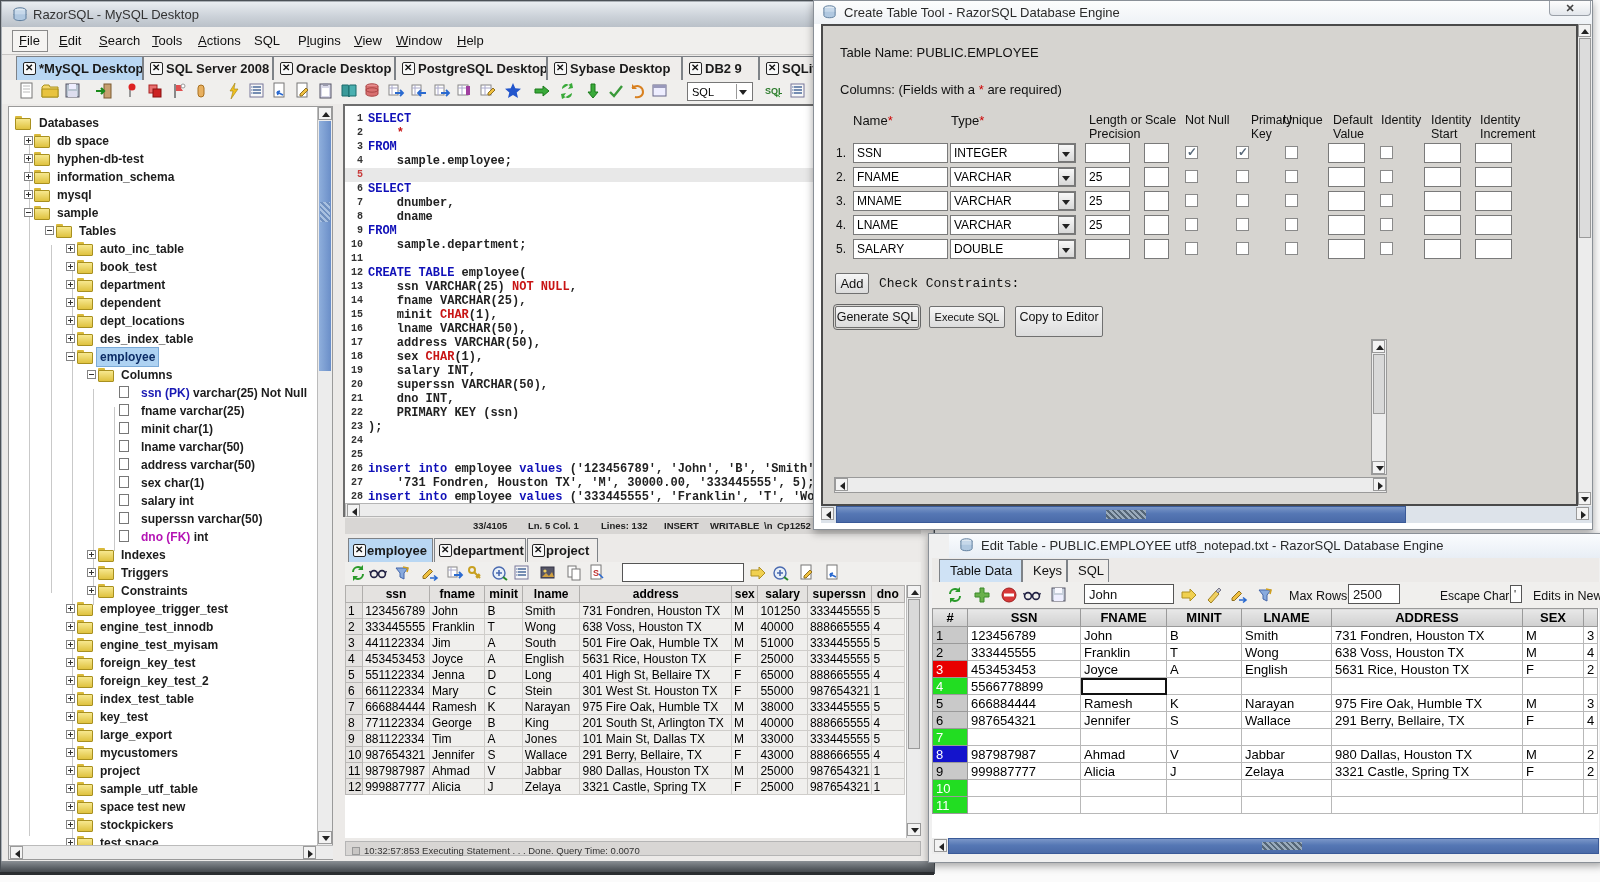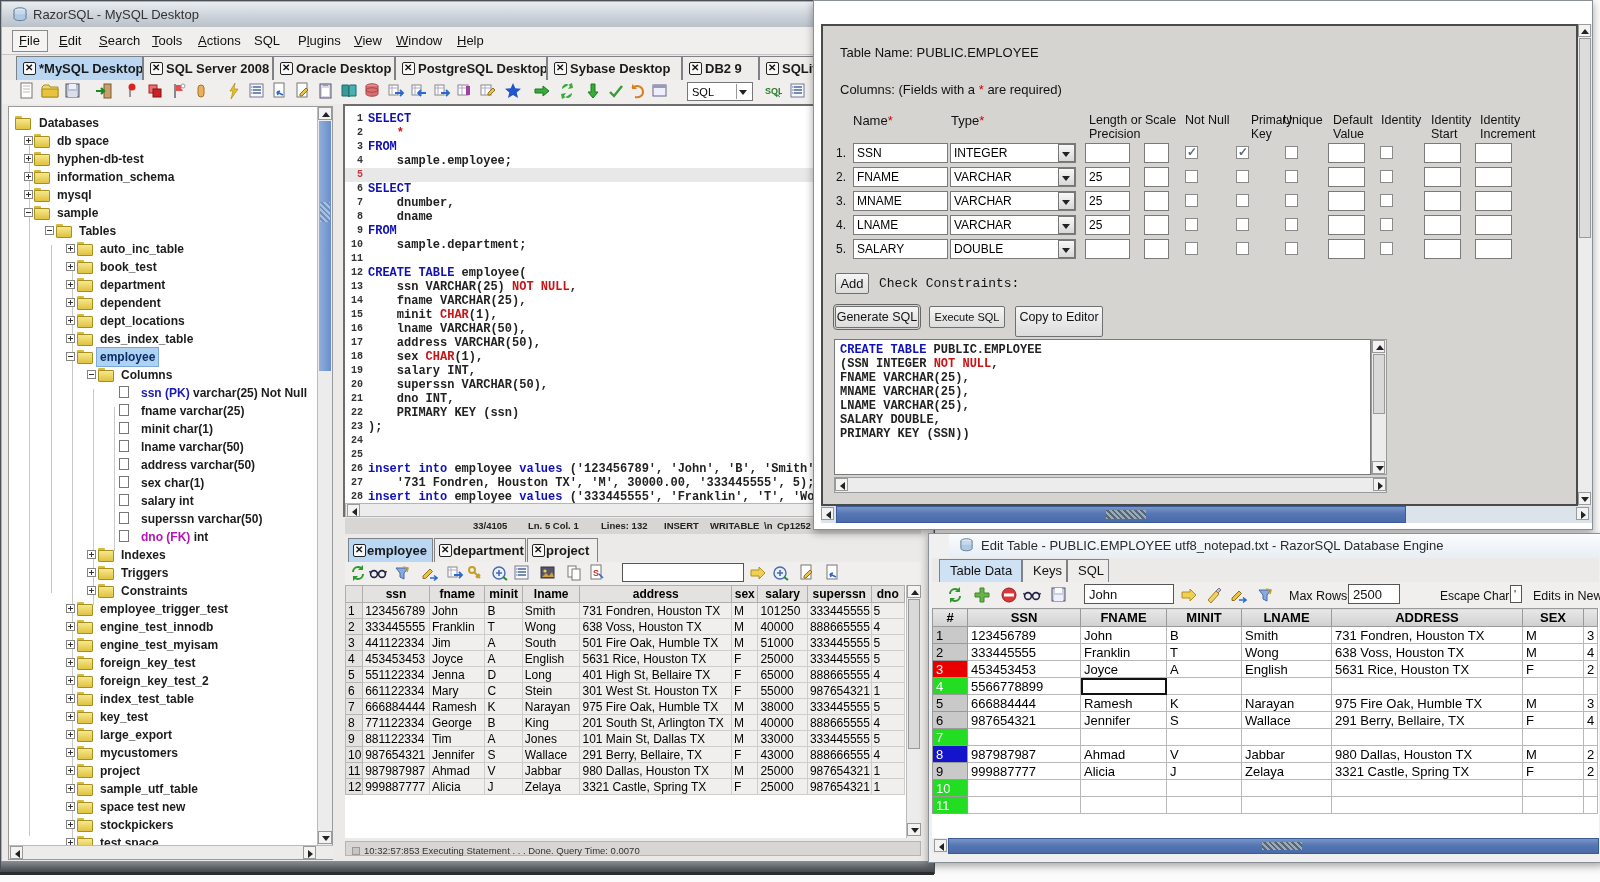--- a/index.html
+++ b/index.html
@@ -702,20 +702,29 @@
           <span class="arr" style="left:3px;top:4px;border-left:4px solid transparent;border-right:4px solid transparent;border-top:5px solid #222"></span>
         </div>
       </div>
 </div>
 <div id="mw-status" class="abs">
       <span style="position:absolute;left:6px;top:5px;width:8px;height:8px;background:#c8c6c4;border:1px solid #999"></span>
       <span style="position:absolute;left:18px">10:32:57:853 Executing Statement . . . Done. Query Time: 0.0070</span>
     </div>
 
 <div id="createwin" class="abs">
+  <div id="cw-title" class="abs">
+        <svg style="position:absolute;left:8px;top:4px" width="15" height="15" viewBox="0 0 16 16">
+          <ellipse cx="8" cy="3.2" rx="6" ry="2.4" fill="#dfe9f2" stroke="#5a7a9a"></ellipse>
+          <path d="M2 3.2v4c0 1.3 2.7 2.4 6 2.4s6-1.1 6-2.4v-4" fill="#c6d8ea" stroke="#5a7a9a"></path>
+          <path d="M2 7.2v4c0 1.3 2.7 2.4 6 2.4s6-1.1 6-2.4v-4" fill="#b0c8e0" stroke="#5a7a9a"></path>
+        </svg>
+        <span style="position:absolute;left:30px">Create Table Tool - RazorSQL Database Engine</span>
+  <div style="position:absolute;left:735px;top:0px;width:42px;height:15px;background:linear-gradient(#fdfdfd,#e3e7ec);border:1px solid #9aa0a8;border-top:none;border-radius:0 0 4px 4px;text-align:center;font-size:11px;font-weight:700;color:#444;line-height:14px">✕</div>
+      </div>
   <div id="cw-body" class="abs">
     <div class="cw-label" style="left:17px;top:19px">Table Name: PUBLIC.EMPLOYEE</div>
     <div class="cw-label" style="left:17px;top:56px">Columns: (Fields with a <span style="color:#cc0000">*</span> are required)</div>
     <div class="cw-label" style="left:30px;top:87px">Name<span style="color:#cc0000">*</span></div>
     <div class="cw-label" style="left:128px;top:87px">Type<span style="color:#cc0000">*</span></div>
     <div class="cw-label" style="left:266px;top:87px;font-size:12.5px">Length or<br>Precision</div>
     <div class="cw-label" style="left:322px;top:87px;font-size:12.5px">Scale</div>
     <div class="cw-label" style="left:362px;top:87px;font-size:12.5px">Not Null</div>
     <div class="cw-label" style="left:428px;top:87px;font-size:12px">Primary<br>Key</div>
     <div class="cw-label" style="left:460px;top:87px;font-size:12.5px">Unique</div>
@@ -798,27 +807,20 @@
           <div class="cw-input" style="left:505px;top:213px;width:37px;height:20px"></div>
           <div class="cw-check" style="left:557px;top:216px"></div>
           <div class="cw-input" style="left:601px;top:213px;width:37px;height:20px"></div>
           <div class="cw-input" style="left:652px;top:213px;width:37px;height:20px"></div>
         </div>
     <div class="cw-btn" style="left:12px;top:247px;width:34px;height:21px;line-height:20px">Add</div>
     <div class="cw-label" style="left:56px;top:250px;font-family:'Liberation Mono',monospace;font-size:13px">Check Constraints:</div>
     <div class="cw-btn" style="left:12px;top:280px;width:84px;height:22px;line-height:21px;font-size:12.5px;outline:1px solid #666;outline-offset:1px">Generate SQL</div>
     <div class="cw-btn" style="left:106px;top:280px;width:76px;height:22px;line-height:21px;font-size:11px">Execute SQL</div>
     <div class="cw-btn" style="left:192px;top:280px;width:88px;height:31px;line-height:21px;font-size:12.5px">Copy to Editor</div>
-    <div id="cw-sql" style="left:11px;top:313px;width:537px;height:136px;padding:3px 0 0 5px"><span class="kw">CREATE TABLE</span> PUBLIC.EMPLOYEE
-(SSN INTEGER <span class="red">NOT NULL</span>,
-FNAME VARCHAR(25),
-MNAME VARCHAR(25),
-LNAME VARCHAR(25),
-SALARY DOUBLE,
-PRIMARY KEY (SSN))</div>
     <div class="abs" style="left:548px;top:313px;width:16px;height:136px;background:#ececec;border:1px solid #9a9a9a">
       <div class="sb-btn" style="left:0px;top:0px">
             <span class="arr" style="left:3px;top:4px;border-left:4px solid transparent;border-right:4px solid transparent;border-bottom:5px solid #222"></span>
           </div>
       <div class="sb-btn" style="left:0px;top:121px">
             <span class="arr" style="left:3px;top:4px;border-left:4px solid transparent;border-right:4px solid transparent;border-top:5px solid #222"></span>
           </div>
       <div class="abs" style="left:1px;top:14px;width:12px;height:60px;background:#d9d9d9;border:1px solid #9a9a9a"></div>
     </div>
     <div class="abs" style="left:11px;top:451px;width:553px;height:16px;background:#ececec;border:1px solid #9a9a9a">

